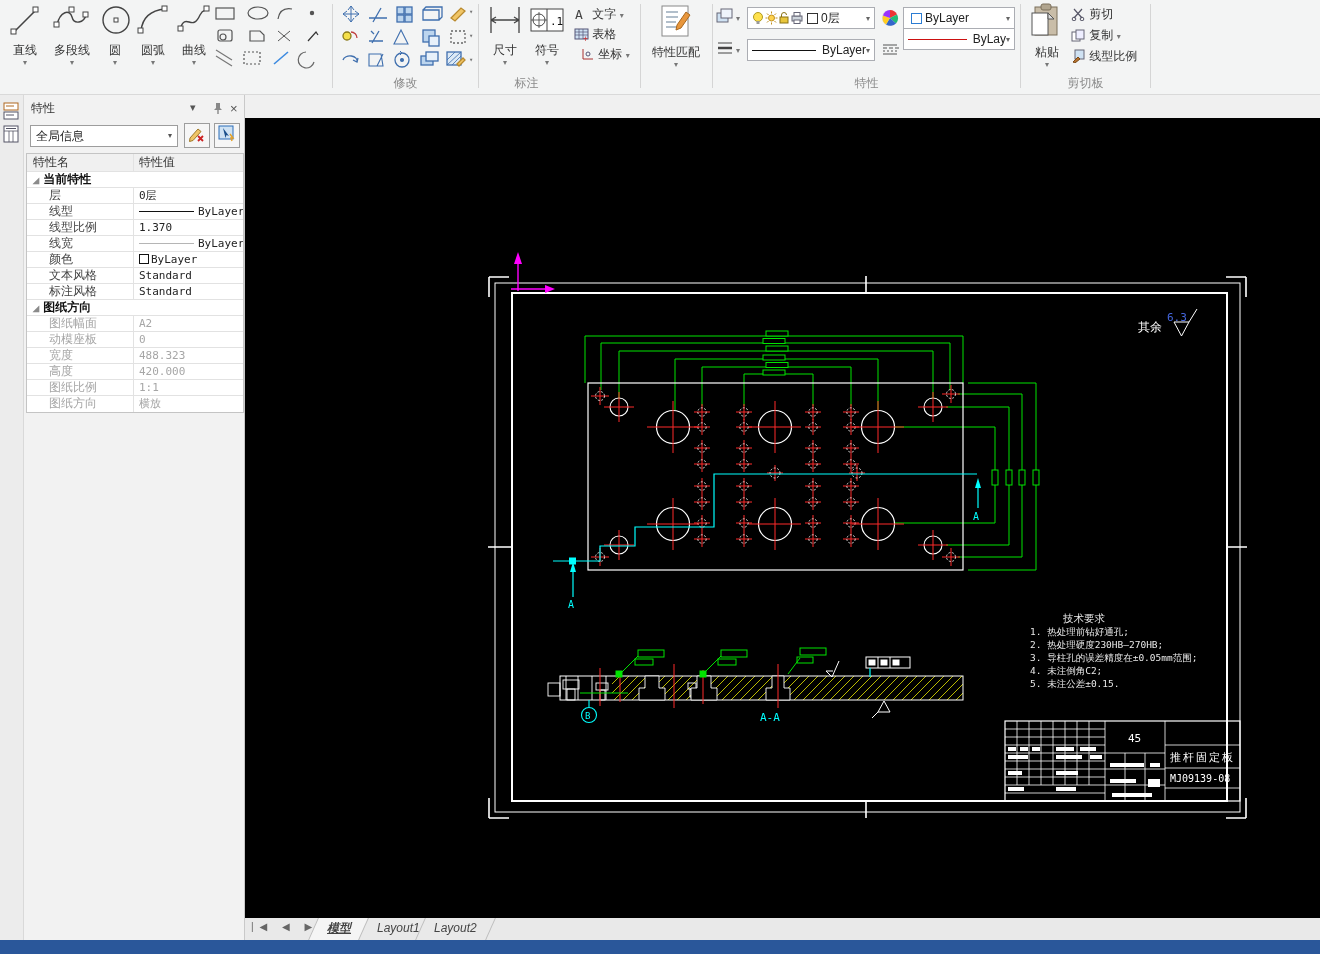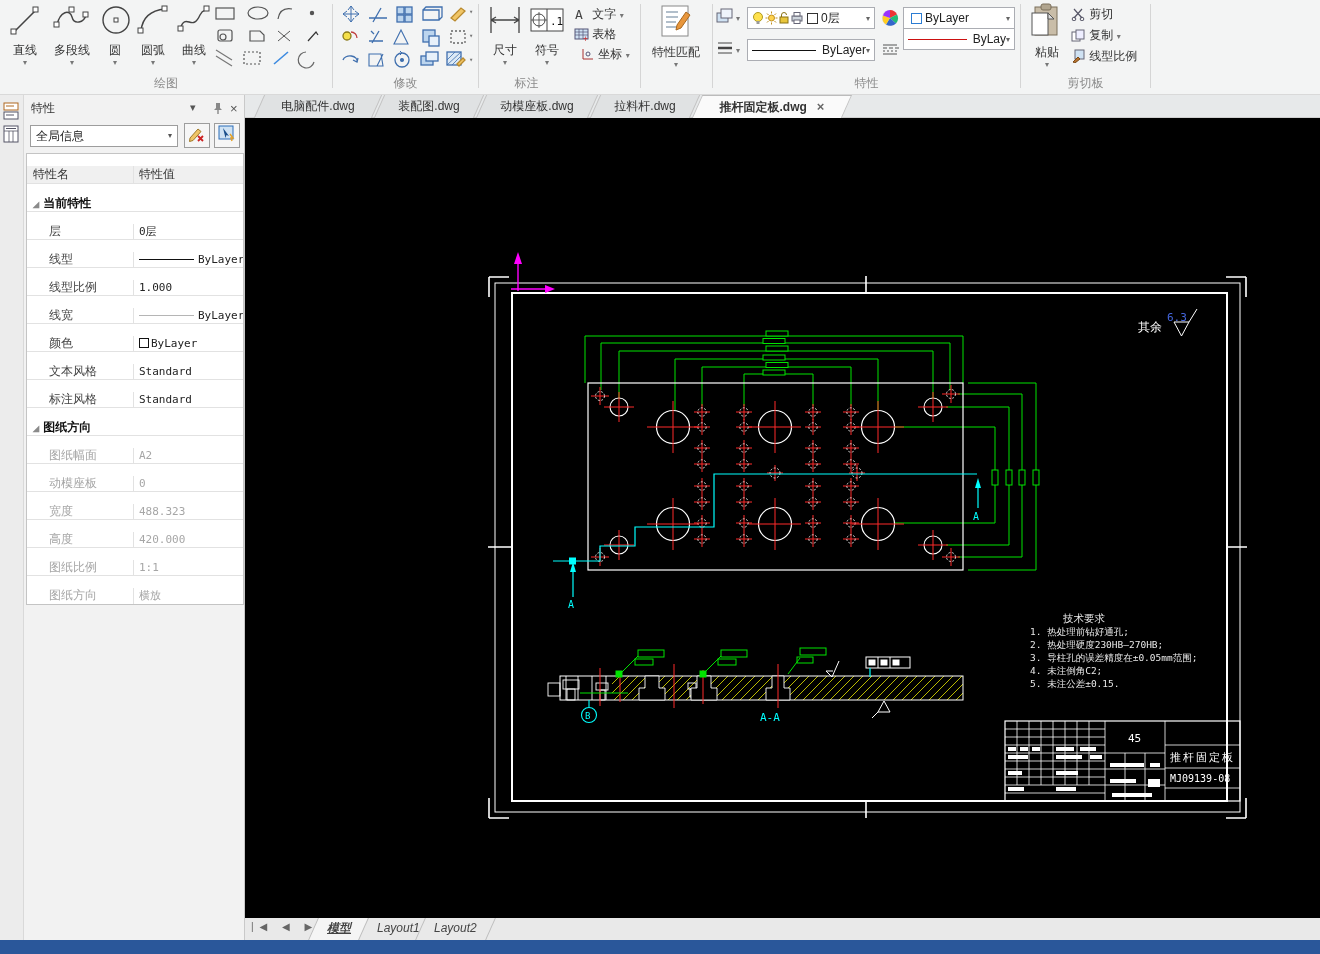--- a/index.html
+++ b/index.html
@@ -39,21 +39,21 @@
 
   
   #panel { position:absolute; left:0; top:95px; width:245px; height:845px; background:#f2f2f2; border-right:1px solid #c9c9c9; }
   #pstrip { position:absolute; left:0; top:0; width:24px; height:845px; background:#ececec; border-right:1px solid #d9d9d9; }
   .ptitle { position:absolute; left:24px; top:0; width:221px; height:26px; font-size:12px; color:#333; line-height:26px; padding-left:7px; }
   .ptico { position:absolute; top:6px; color:#555; font-size:11px; cursor:default; }
   .pcombo { position:absolute; left:30px; top:30px; width:148px; height:22px; background:#fff; border:1px solid #9d9d9d; font-size:12px; line-height:20px; padding:0 5px; color:#222; }
   .pcombo .cdd { float:right; font-size:8px; color:#555; line-height:20px; }
   .pbtn { position:absolute; top:28px; width:26px; height:25px; background:#f6f6f6; border:1px solid #9d9d9d; text-align:center; }
   #ptable { position:absolute; left:26px; top:58px; width:218px; background:#fff; border:1px solid #c4c4c4; font-size:12px; }
-  .prow { display:flex; height:16px; line-height:15px; border-bottom:1px solid #e2e2e2;margin-top:12px; }
+  .prow { display:flex; height:16px; line-height:15px; border-bottom:1px solid #e2e2e2; }
   .prow .pn { width:107px; padding-left:22px; color:#444; border-right:1px solid #e2e2e2; overflow:hidden; white-space:nowrap; }
   .prow .pv { flex:1; padding-left:5px; color:#222; font-family:"DejaVu Sans Mono", monospace; font-size:11px; overflow:hidden; white-space:nowrap; }
   .prow.head { background:#f0f0f0; height:18px; line-height:17px; }
   .prow.head .pn { padding-left:6px; color:#333; }
   .prow.head .pv { font-family:"Liberation Sans", sans-serif; font-size:12px; color:#333; }
   .prow.group .pn { padding-left:6px; font-weight:bold; color:#111; width:217px; border-right:none; }
   .tri { color:#8a8a8a; font-size:8px; margin-right:4px; }
   .muted .pn, .muted .pv { color:#a6a6a6 !important; }
   .vline { display:inline-block; width:55px; height:0; border-top:1px solid #111; vertical-align:3px; margin-right:4px; }
   .vlinethin { border-top:1px solid #b5b5b5; }
@@ -136,21 +136,20 @@
             <circle cx="9" cy="33" r="3"></circle>
             <path d="M36,37 v-10 h10 l4,4 v6 z"></path>
             <path d="M64,27 l12,10 M64,37 l12,-10" stroke-width="1"></path>
             <path d="M94,37 l8,-9 l2,3" stroke="#333"></path>
           <path d="M2,50 l16,10 m-16,-4 l16,10" transform="translate(0,-4)" stroke="#777"></path>
             <rect x="30" y="48" width="16" height="12" style="stroke-dasharray:2 2"></rect>
             <path d="M60,60 l14,-12" stroke="#3b8ae0" stroke-width="1.6"></path>
             <path d="M92,48 a8,8 0 1 0 8,10" stroke="#666"></path>
         </g>
       </svg>
-      <div class="glabel">绘图</div>
     </div>
     <div class="rsep" style="left:332px"></div>
 
     <div class="rgroup" style="left:333px;width:145px">
       <svg class="abs" style="left:6px;top:4px" width="136" height="68">
         <g stroke="#3f6fae" fill="none" stroke-width="1.3">
           <path d="M12,2 v16 M4,10 h16 M12,2 l-3,4 M12,2 l3,4 M12,18 l-3,-4 M12,18 l3,-4 M4,10 l4,-3 M4,10 l4,3 M20,10 l-4,-3 M20,10 l-4,3" stroke-width="1"></path>
           <path d="M30,14 h18 M42,4 l-8,14"></path>
           <g>
               <rect x="58" y="3" width="7" height="7" fill="#bcd5ee"></rect>
@@ -349,27 +348,20 @@
             <rect x="4" y="1" width="9" height="9" fill="#cfe2f3" stroke="#667"></rect>
             <path d="M2,13 l5,-5 l2,2 l-5,4 z" fill="#b5712e" stroke="#7a4a18"></path>
           </svg>
         <span>线型比例</span>
       </div>
       <div class="glabel">剪切板</div>
     </div>
     <div class="rsep" style="left:1150px"></div>
   </div>
 
-  <div id="doctabs">
-    <div class="dtab" style="left:14px;width:118px"><span>电脑配件.dwg</span></div>
-    <div class="dtab" style="left:134px;width:100px"><span>装配图.dwg</span></div>
-    <div class="dtab" style="left:236px;width:112px"><span>动模座板.dwg</span></div>
-    <div class="dtab" style="left:350px;width:100px"><span>拉料杆.dwg</span></div>
-    <div class="dtab active" style="left:452px;width:150px"><span>推杆固定板.dwg</span><span class="dclose">×</span></div>
-  </div>
 
   <div id="panel">
     <div id="pstrip">
       <svg class="abs" style="left:3px;top:6px" width="18" height="20">
           <rect x="1" y="2" width="14" height="7" fill="#fff" stroke="#b06820"></rect>
           <path d="M3,5 h8" stroke="#b06820"></path>
           <rect x="1" y="11" width="14" height="7" fill="#fff" stroke="#556"></rect>
           <path d="M3,14 h8" stroke="#556"></path>
         </svg>
       <svg class="abs" style="left:3px;top:30px" width="18" height="20">
@@ -412,21 +404,21 @@
       <div class="prow">
         <div class="pn">层</div>
         <div class="pv">0层</div>
       </div>
       <div class="prow">
         <div class="pn">线型</div>
         <div class="pv"><span class="vline"></span><span>ByLayer</span></div>
       </div>
       <div class="prow">
         <div class="pn">线型比例</div>
-        <div class="pv">1.000</div>
+        <div class="pv">1.370</div>
       </div>
       <div class="prow">
         <div class="pn">线宽</div>
         <div class="pv"><span class="vline vlinethin"></span><span>ByLayer</span></div>
       </div>
       <div class="prow">
         <div class="pn">颜色</div>
         <div class="pv"><span class="vswatch"></span><span>ByLayer</span></div>
       </div>
       <div class="prow">

